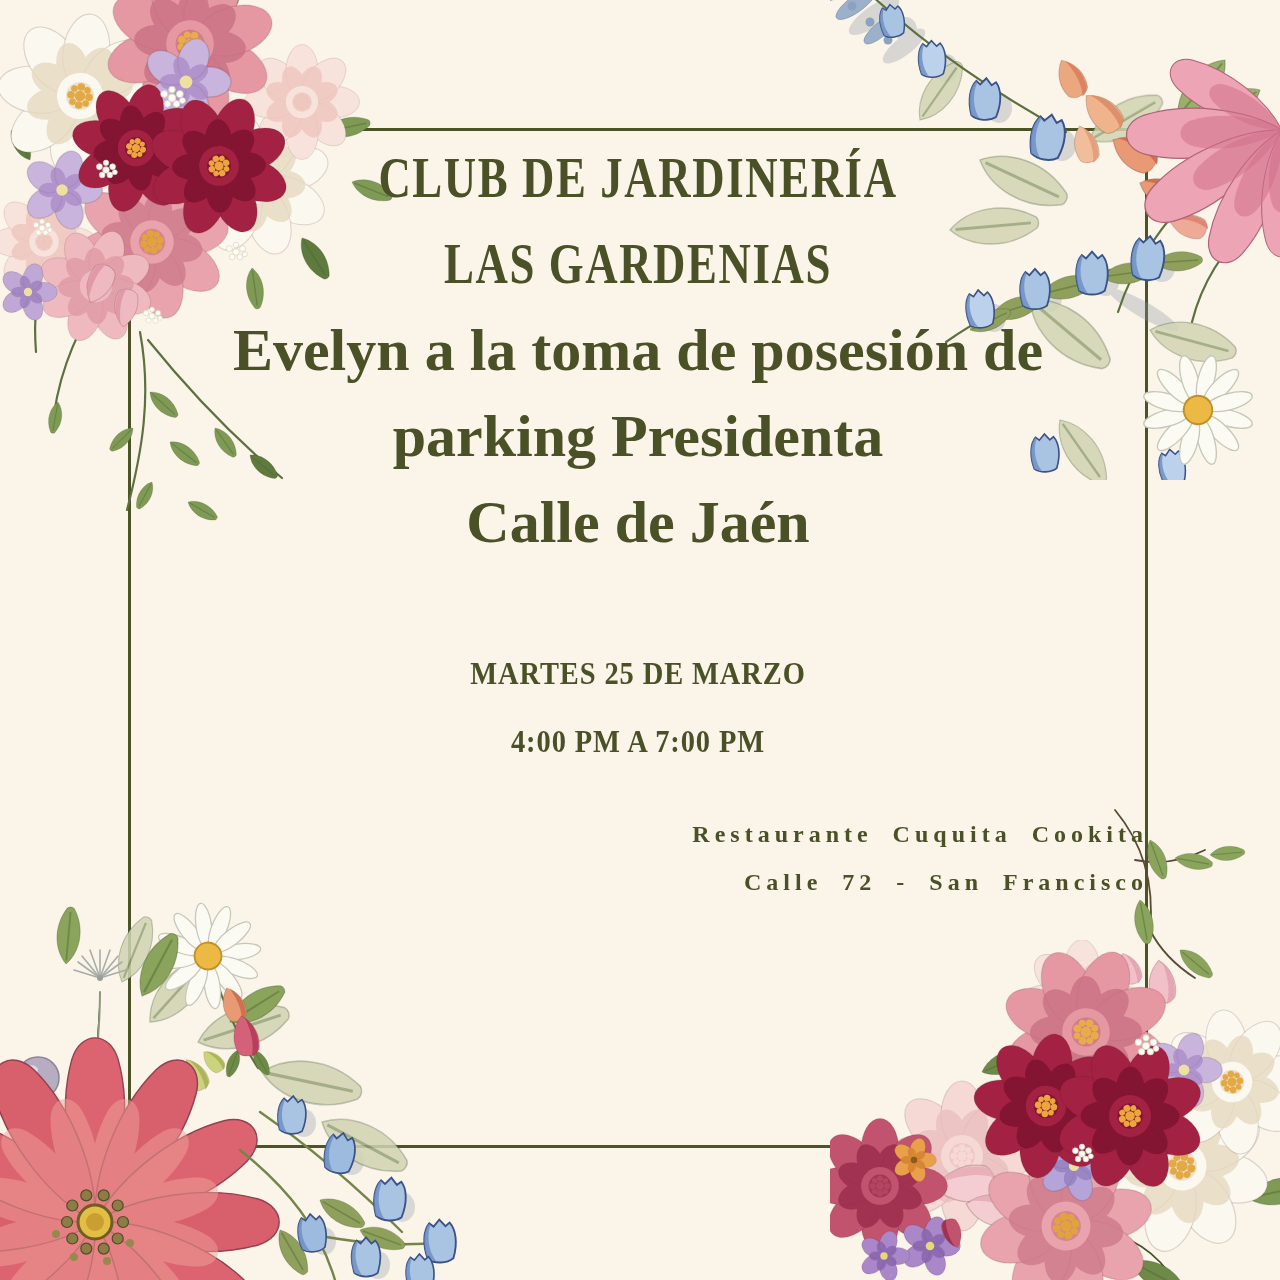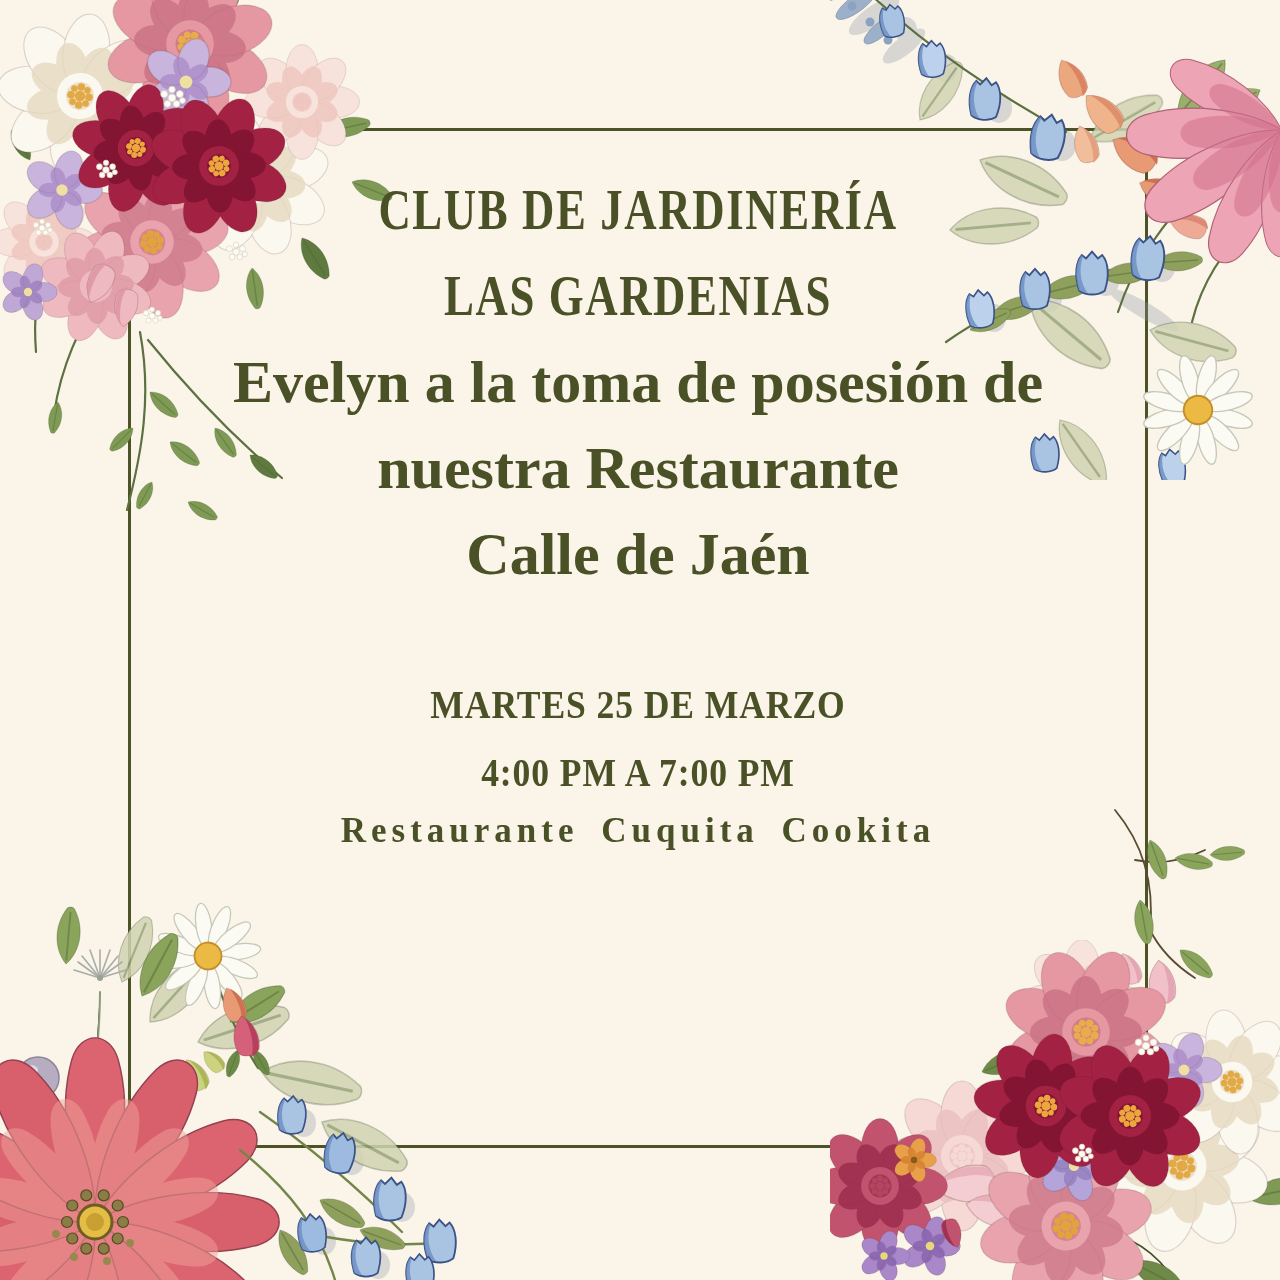--- a/index.html
+++ b/index.html
@@ -7,30 +7,30 @@
     width:1280px;height:1280px;position:relative;overflow:hidden;
     background:#faf4e9;
     font-family:"Liberation Serif","DejaVu Serif",serif;
   }
   .frame{
     position:absolute;left:128px;top:128px;width:1014px;height:1014px;
     border:3px solid #4b5327;z-index:1;
   }
   svg.corner{position:absolute;z-index:2;display:block;}
   .content{
-    position:absolute;left:128px;top:156px;width:1020px;z-index:3;
+    position:absolute;left:128px;top:124px;width:1020px;z-index:3;
     text-align:center;color:#4a5126;font-weight:bold;
   }
   .content div{white-space:nowrap;}
   .main-block{margin-top:11px;font-size:60px;}
   .main-block .line{height:86px;line-height:86px;}
   .caps-line{font-size:56px;letter-spacing:2px;transform:scaleX(.8);transform-origin:50% 50%;}
-  .date-block{margin-top:74px;font-size:40px;font-family:Liberation Serif, serif;}
+  .date-block{margin-top:74px;font-size:32px;font-family:Liberation Serif, serif;}
   .date-block .line{height:68px;line-height:68px;letter-spacing:1px;transform:scaleX(.89);transform-origin:50% 50%;}
-  .venue-block{font-size:35px;}
+  .venue-block{margin-top:35px;font-size:24px;text-align:right;}
   .venue-block .line{height:48px;line-height:48px;letter-spacing:5px;word-spacing:9px;}
   
   .p1{fill:var(--c1,#e89aa4);}
   .p2{fill:var(--c2,#cf7284);}
   .p3{fill:var(--c3,#eebc52);}
   .petal{stroke:rgba(70,30,30,.16);stroke-width:.7;}
   .d1{fill:#fbfbf3;stroke:#c5c8b8;stroke-width:.7;}
   .d2{fill:#ecb944;stroke:#c28f2b;stroke-width:1;}
   .b1{fill:var(--b1,#a9c3e3);stroke:#3a5286;stroke-width:1.1;}
   .b2{fill:var(--b2,#6f90c3);}
@@ -426,23 +426,24 @@
   <use href="#budg" transform="translate(122,292) rotate(160) scale(1.1)" style="--c1:#c2536e;--c2:#9a2b4b"></use>
   <use href="#bbg" transform="translate(316,106) scale(1.25)"></use>
   <use href="#bbg" transform="translate(252,214) scale(1.1)"></use>
 </svg>
 
 <div class="content">
   <div class="main-block">
     <div class="line caps-line">CLUB DE JARDINERÍA</div>
     <div class="line caps-line">LAS GARDENIAS</div>
     <div class="line">Evelyn a la toma de posesión de</div>
-    <div class="line">nuestra Restaurante</div>
+    <div class="line">parking Presidenta</div>
     <div class="line">Calle de Jaén</div>
   </div>
   <div class="date-block">
     <div class="line">MARTES 25 DE MARZO</div>
     <div class="line">4:00 PM A 7:00 PM</div>
   </div>
   <div class="venue-block">
     <div class="line">Restaurante Cuquita Cookita</div>
+    <div class="line">Calle 72 - San Francisco</div>
   </div>
 </div>
 
 </body></html>

